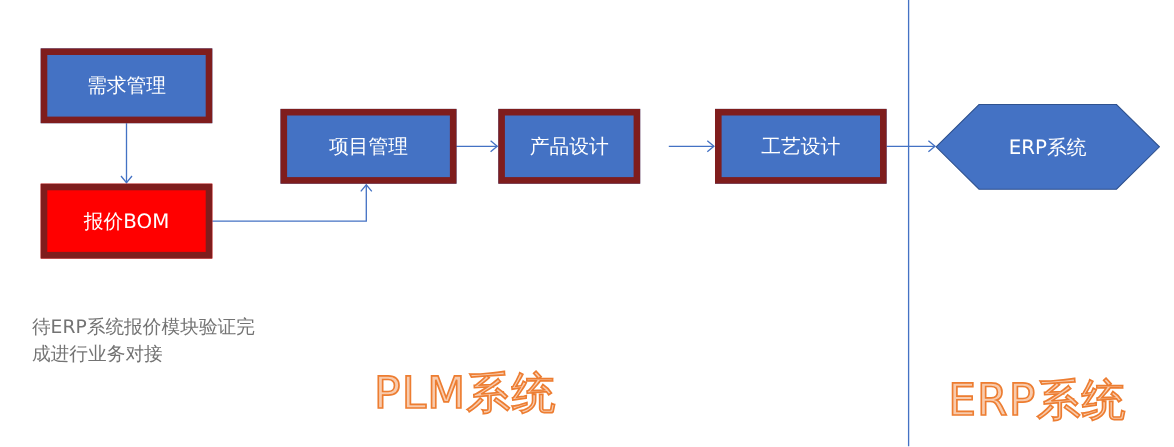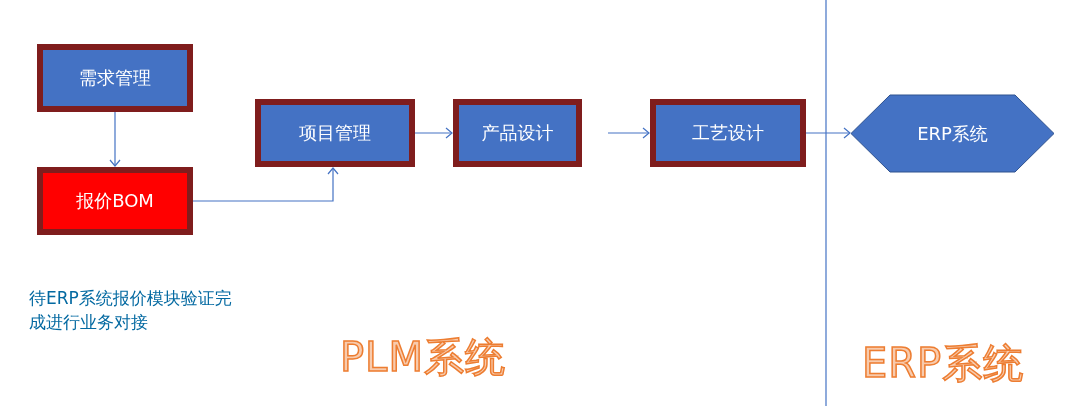--- a/index.html
+++ b/index.html
@@ -4,21 +4,21 @@
 <style>
   html, body { margin:0; padding:0; background:#ffffff; }
   body { width:1067px; height:406px; position:relative; overflow:hidden; font-family:"DejaVu Sans", sans-serif; }
   svg.connectors { position:absolute; left:0; top:0; width:1067px; height:406px; }
   .box { position:absolute; box-sizing:border-box; border:6px solid #7f1d1d; color:#ffffff; display:flex; align-items:center; justify-content:center; font-size:18px; }
   .blue { background:#4472c4; }
   .red { background:#ff0000; }
   .hex { position:absolute; left:850px; top:94px; width:205px; height:79px; display:flex; align-items:center; justify-content:center; color:#fff; font-size:18px; }
   .hex svg { position:absolute; left:0; top:0; }
   .hex span { position:relative; }
-  .note { position:absolute; left:29px; top:286px; width:215px; font-size:17px; line-height:24px; color:#0369a1; }
+  .note { position:absolute; left:29px; top:286px; width:215px; font-size:17px; line-height:24px; color:#737373; }
   .big { position:absolute; font-size:40px; font-weight:normal; color:#f8cbad; -webkit-text-stroke:1.5px #ed7d31; letter-spacing:1px; }
 </style>
 </head>
 <body>
 
 <svg class="connectors">
   <line x1="826" y1="0" x2="826" y2="406" stroke="#4472c4" stroke-width="1.2"></line>
   <g stroke="#4472c4" stroke-width="1.2" fill="none">
     <line x1="115" y1="112" x2="115" y2="166"></line>
     <polyline points="110,160 115,166 120,160"></polyline>

